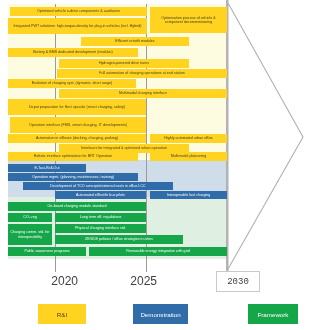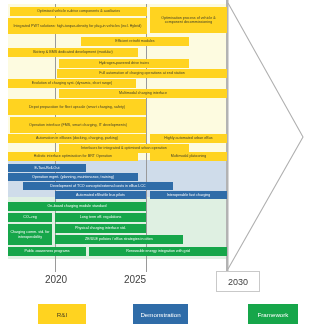--- a/index.html
+++ b/index.html
@@ -39,30 +39,30 @@
     padding:0 2px;
     overflow:hidden;
   }
   .bar.rni   {background:#ffd320;color:#3d3d2a;}
   .bar.demo  {background:#2f6ca8;color:#ffffff;}
   .bar.frame {background:#16a64a;color:#ffffff;}
 
   
   .year{
     position:absolute;top:274px;
-    font-size:10px;color:#3f3f3f;
-    text-align:center;
+    font-size:12px;color:#3f3f3f;
+    text-align:right;
   }
   .year-2020{left:34px;width:44px;}
   .year-2025{left:113px;width:44px;}
   .year-box{
     position:absolute;top:271px;left:216px;width:42px;height:19px;
     border:1px solid #c9c9c9;background:#ffffff;
     display:flex;align-items:center;justify-content:center;
-    font-size:9px;color:#3f3f3f;
+    font-size:9px;color:#3f3f3f;font-family:Liberation Mono, monospace;
   }
 
   
   .legend-item{
     position:absolute;top:304px;height:20px;
     display:flex;align-items:center;justify-content:center;
     font-size:6.2px;color:#ffffff;text-align:center;
   }
   .legend-rni  {left:38px; width:48px; background:#ffd320;color:#4a4020;}
   .legend-demo {left:133px;width:55px; background:#2f6ca8;}

